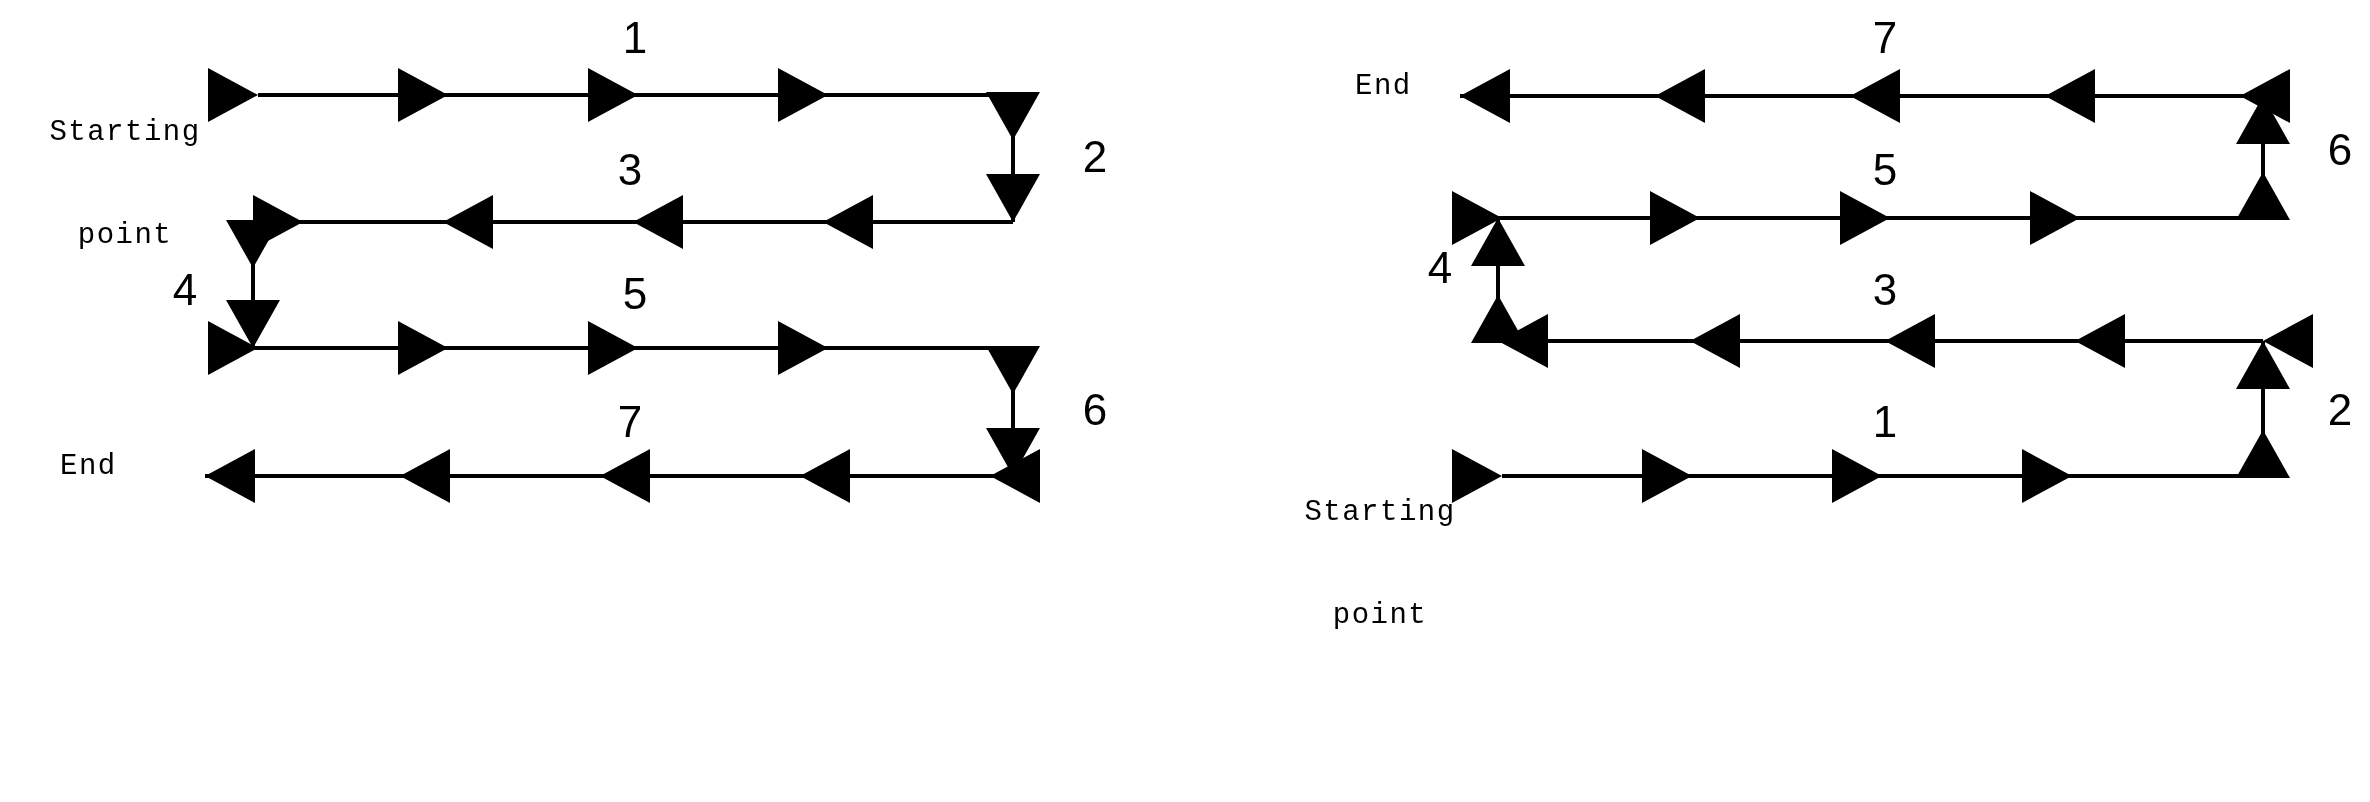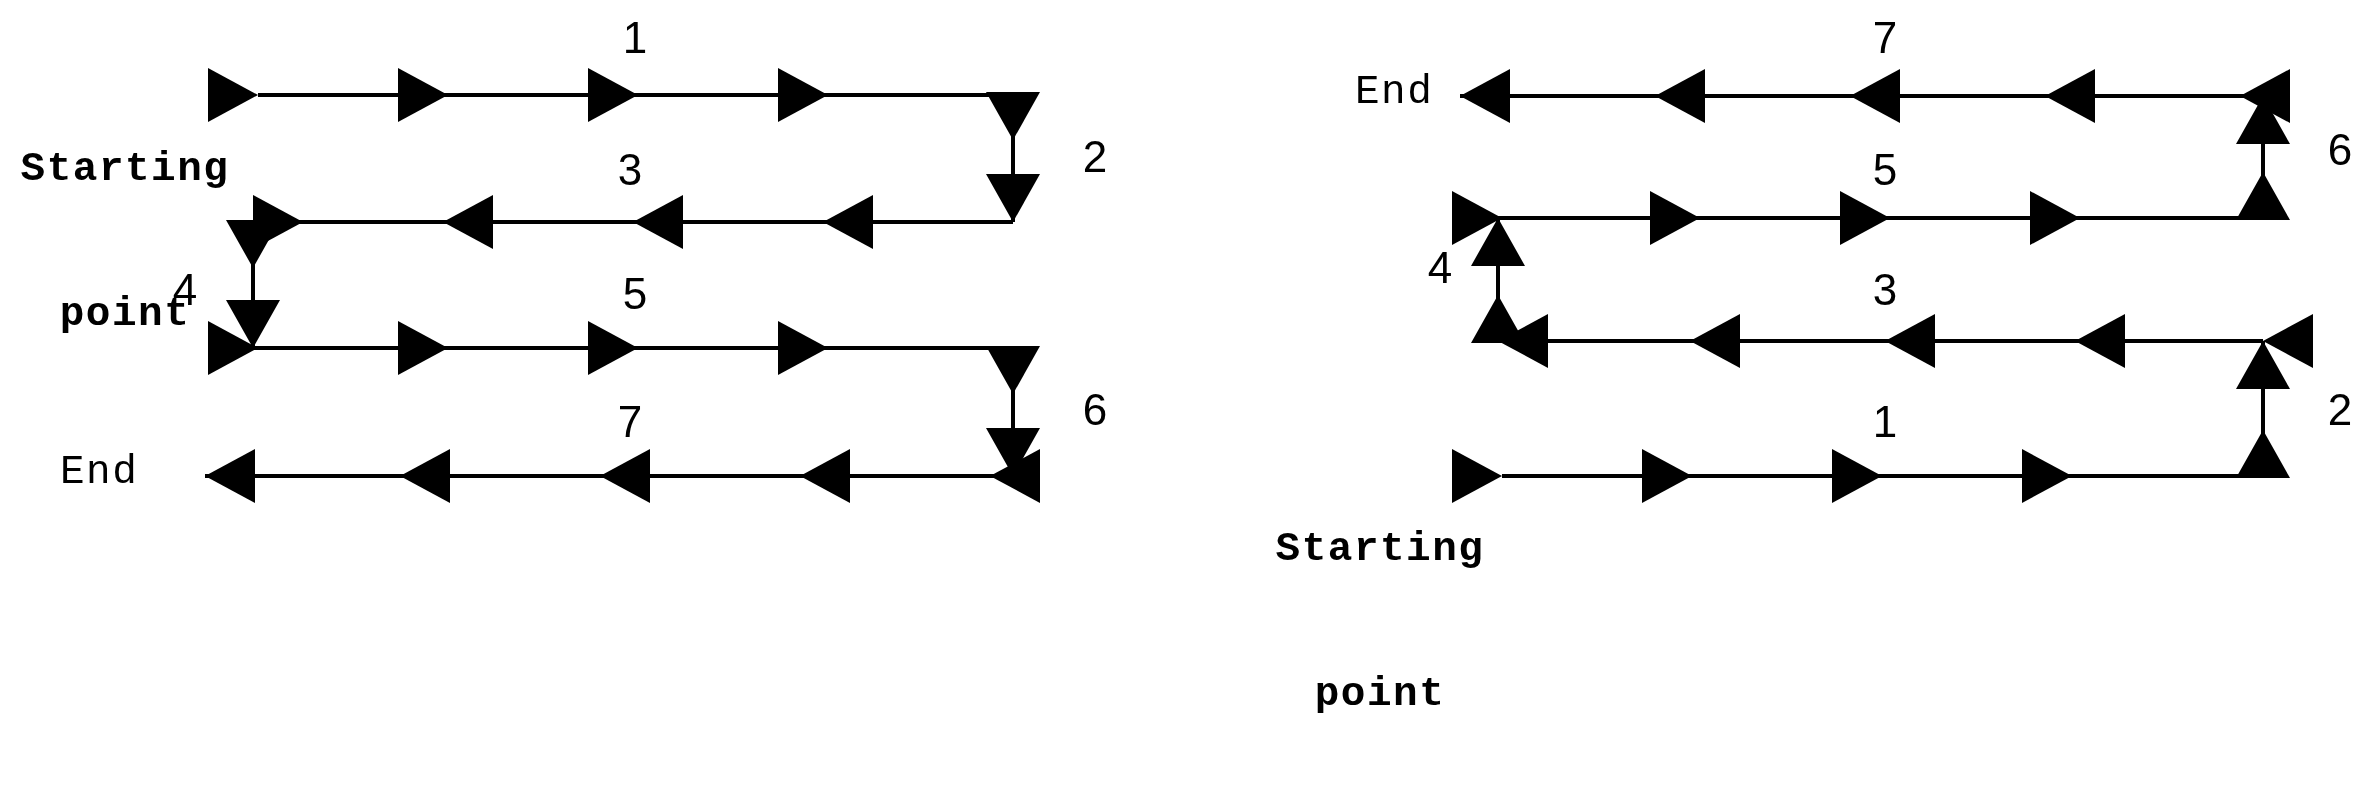--- a/index.html
+++ b/index.html
@@ -32,28 +32,27 @@
     user-select: none;
   }
   .seg-num {
     font-family: "Liberation Sans", "DejaVu Sans", sans-serif;
     font-size: 44px;
     font-weight: 400;
     text-align: center;
   }
   .endpoint-label {
     font-family: "Liberation Mono", "DejaVu Sans Mono", monospace;
-    font-size: 41px;
+    font-size: 29px;
     font-weight: 400;
     letter-spacing: 1.5px;
   }
   .endpoint-label.two-line {
     text-align: center;
     line-height: 1.18;
-    font-weight: bold;
   }
 </style>
 </head>
 <body>
 
 <div id="stage">
 
   <svg width="2370" height="802" viewBox="0 0 2370 802" aria-hidden="true">
 
     <g fill="#000000" stroke="#000000" stroke-width="4">

